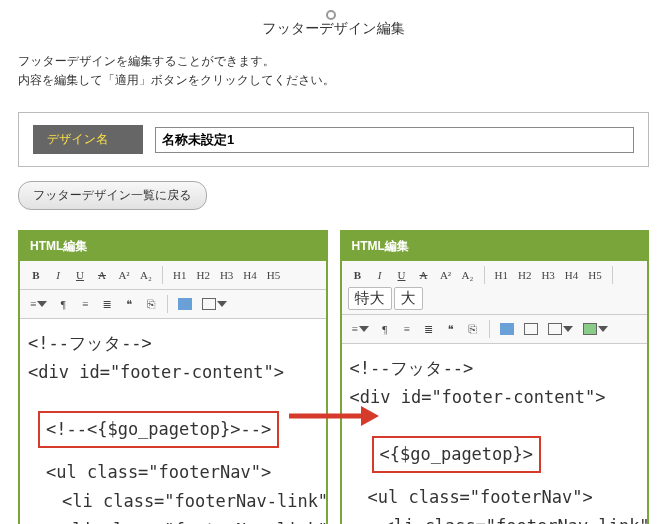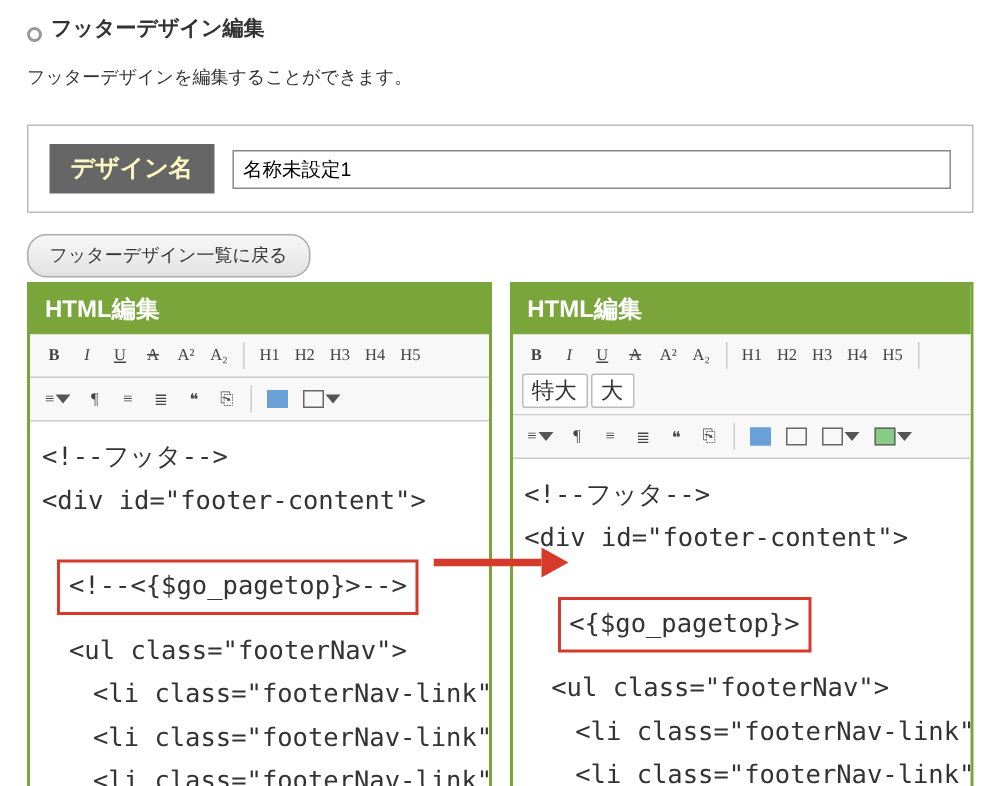--- a/index.html
+++ b/index.html
@@ -1,27 +1,27 @@
 <!DOCTYPE html>
 <html><head>
 <meta charset="utf-8">
 <style>
   * { box-sizing: border-box; margin: 0; padding: 0; }
   body { font-family: "Hiragino Kaku Gothic Pro","Meiryo",sans-serif; font-size:12px; color:#333; background:#fff; padding:10px 18px; width:667px; }
-  .page-title { display:flex; align-items:flex-end; font-size:14px; font-weight:bold; margin-bottom:14px; }
+  .page-title { display:flex; align-items:center; font-size:14px; font-weight:normal; margin-bottom:14px;flex-direction:column; }
   .page-title .bullet { width:10px;height:10px;border:2px solid #999;border-radius:50%;display:inline-block;margin-right:6px; }
   .desc { font-size:12px; line-height:1.6; margin-bottom:22px; }
   .field-box { border:1px solid #bbb; padding:12px 14px; margin-bottom:14px; }
   .field-row { display:flex; align-items:center; }
-  .field-label { background:#666;color:#fef9c3;padding:6px 14px;font-size:16px;font-weight:bold;min-width:110px;text-align:left; }
-  .field-input { flex:1; margin-left:12px; border:1px solid #888; padding:4px 6px; font-size:13px; height:26px; }
-  .back-btn { display:inline-block; background:linear-gradient(#f7f7f7,#e2e2e2); border:1px solid #aaa; border-radius:13px; padding:5px 14px; font-size:12px; color:#333; cursor:pointer; margin-bottom:3px; }
+  .field-label { background:#666;color:#fde047;padding:6px 14px;font-size:12px;font-weight:normal;min-width:110px;text-align:left; }
+  .field-input { flex:1; margin-left:12px; border:1px solid #888; padding:4px 6px; font-size:13px; height:26px;font-weight:bold; }
+  .back-btn { display:inline-block; background:linear-gradient(#f7f7f7,#e2e2e2); border:1px solid #aaa; border-radius:13px; padding:5px 14px; font-size:12px; color:#333; cursor:pointer; margin-bottom:20px; }
   .panels { display:flex; gap:12px; position:relative; }
   .panel { flex:1; border:2px solid #79a53b; background:#fff; min-width:0; }
-  .panel-header { background:#79a53b; color:#fff; padding:6px 10px; font-weight:bold; font-size:16px; }
+  .panel-header { background:#79a53b; color:#fff; padding:6px 10px; font-weight:bold; font-size:12px; }
   .toolbar { border-bottom:1px solid #ccc; padding:4px 6px; display:flex; flex-wrap:wrap; gap:2px; align-items:center; background:#f8f8f8; }
   .tb-btn { min-width:20px;height:20px;display:inline-flex;align-items:center;justify-content:center;font-size:11px;color:#444;border:1px solid transparent;padding:0 3px;font-family:"Times New Roman",serif; cursor:pointer; }
   .tb-sep { width:1px;height:18px;background:#ccc;margin:0 4px; }
   .tb-pill { border:1px solid #bbb;background:#fff;padding:1px 6px;font-size:15px;border-radius:2px;cursor:pointer; }
   .editor-body { padding:10px 8px 6px 8px; font-family:monospace; font-size:17px; color:#333; line-height:1.7; overflow:hidden; white-space:nowrap; min-height:170px; }
   .hl { border:2px solid #d63a2b; padding:2px 6px; display:inline-block; margin-left:10px;margin-top:24px; }
   .indent { padding-left:18px; }
   .indent2 { padding-left:34px; }
   .scroll-x { height:16px; background:#f1f1f1; border-top:1px solid #ddd; position:relative; }
   .scroll-x .thumb { position:absolute;left:2px;top:2px;height:12px;width:40%;background:#c9c9c9;border-radius:2px; }
@@ -38,20 +38,21 @@
 
 
 
 <div class="page-title">
   <span class="bullet"></span>
   <span>フッターデザイン編集</span>
 </div>
 
 <div class="desc">
   <div>フッターデザインを編集することができます。</div>
+  <div>内容を編集して「適用」ボタンをクリックしてください。</div>
 </div>
 
 <div class="field-box">
   <div class="field-row">
     <div class="field-label">デザイン名</div>
     <input class="field-input" value="名称未設定1" style="">
   </div>
 </div>
 
 <span class="back-btn">フッターデザイン一覧に戻る</span>

